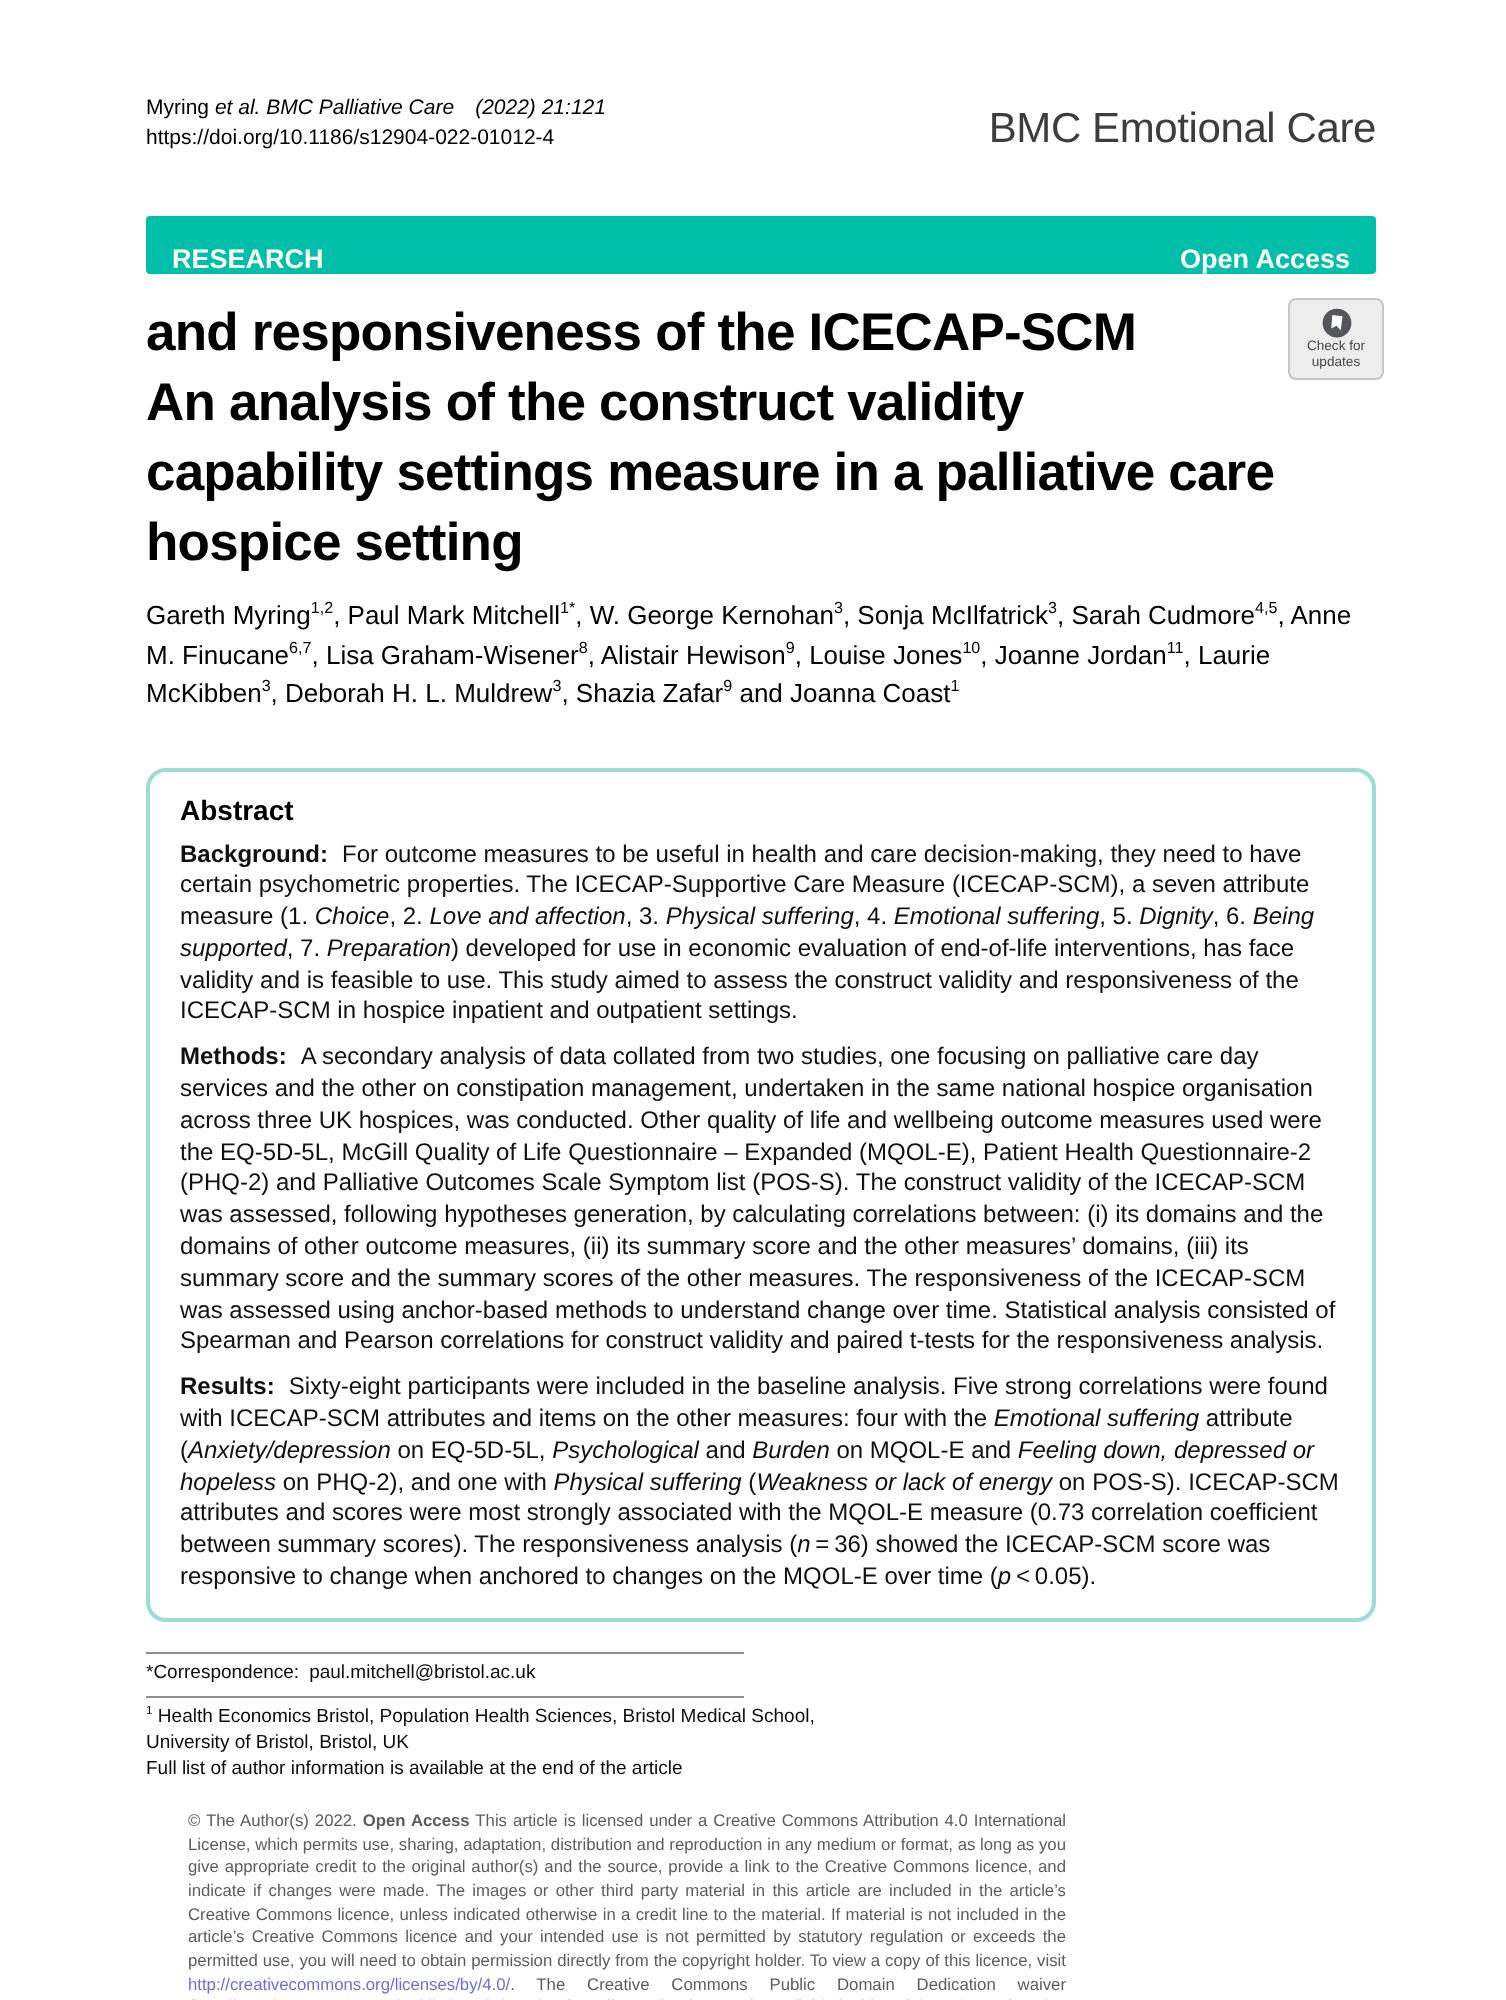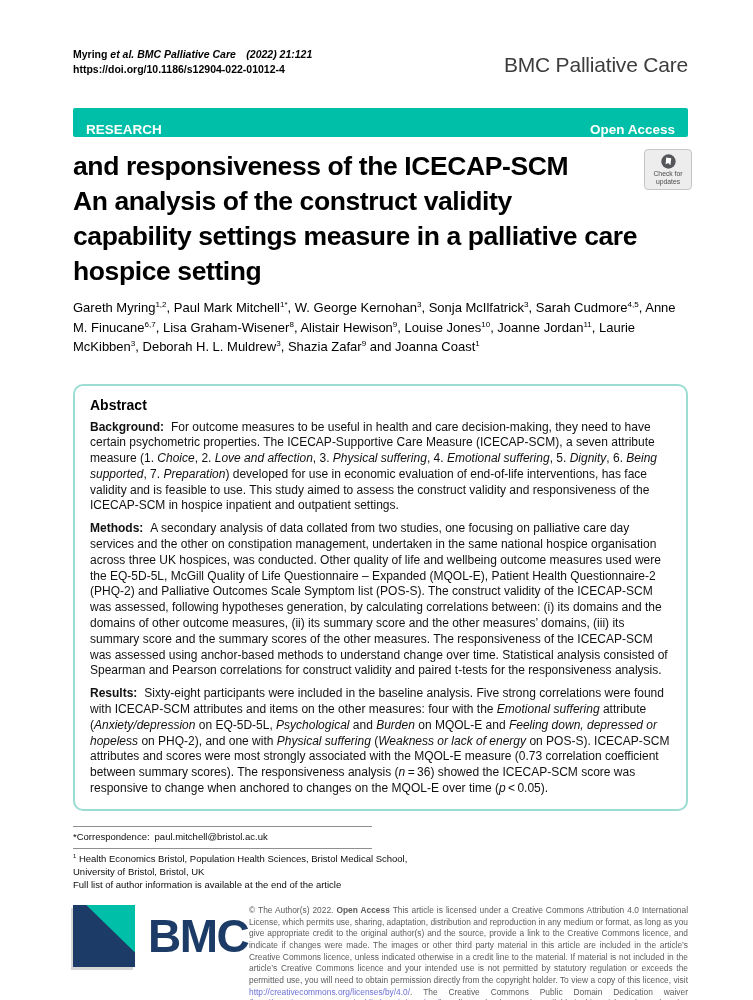--- a/index.html
+++ b/index.html
@@ -7,21 +7,21 @@
   body {
     width: 753px; height: 1000px; overflow: hidden;
     font-family: "Liberation Sans", "DejaVu Sans", sans-serif;
     color: #1a1a1a;
     -webkit-font-smoothing: antialiased;
   }
   .page { width: 753px; height: 1000px; padding: 42px 65px 0 73px; position: relative; background:#fff; }
 
   
   .hdr { display: flex; justify-content: space-between; align-items: flex-end; height: 34px; }
-  .hdr-left { font-size: 10.5px; line-height: 14.5px; color: #000; font-weight: bold; }
+  .hdr-left { font-size: 10.5px; line-height: 14.5px; color: #000; }
   .hdr-journal { font-size: 21px; color: #3d3d3d; letter-spacing: -0.2px; line-height: 22px; }
 
   
   .banner {
     margin-top: 32px; height: 29px; border-radius: 2px;
     display: flex; justify-content: space-between; align-items: flex-end;
     padding: 0 13px; color: #fff; font-weight: 700; font-size: 13.5px;
   }
 
   
@@ -76,21 +76,21 @@
 </head>
 <body>
 
 <div class="page">
 
   <div class="hdr">
     <div class="hdr-left">
       <div><span>Myring </span><span class="it">et al. BMC Palliative Care</span><span>  </span><span class="it">(2022) 21:121</span></div>
       <div>https://doi.org/10.1186/s12904-022-01012-4</div>
     </div>
-    <div class="hdr-journal">BMC Palliative Care</div>
+    <div class="hdr-journal">BMC Emotional Care</div>
   </div>
 
   <div class="banner" style="background:#00bfa8;">
     <span>RESEARCH</span>
     <span>Open Access</span>
   </div>
 
   <div class="title-row">
     <h1 class="title" style="margin:0;">
       <div class="tline">and responsiveness of the ICECAP-SCM</div>
@@ -121,20 +121,16 @@
     <hr class="rule">
     <div class="fn-corr">
       <span>*Correspondence:</span><span class="email">paul.mitchell@bristol.ac.uk</span>
     </div>
     <hr class="rule">
     <div class="fn-aff"><sup>1</sup><span> Health Economics Bristol, Population Health Sciences, Bristol Medical School, University of Bristol, Bristol, UK</span></div>
     <div>Full list of author information is available at the end of the article</div>
   </div>
 
   <div class="footer">
-    <div class="logo">
-      <div class="logo-sq"></div>
-      <div class="logo-word">BMC</div>
-    </div>
     <div class="copyright"><span>© The Author(s) 2022. </span><span class="bd">Open Access</span><span> This article is licensed under a Creative Commons Attribution 4.0 International License, which permits use, sharing, adaptation, distribution and reproduction in any medium or format, as long as you give appropriate credit to the original author(s) and the source, provide a link to the Creative Commons licence, and indicate if changes were made. The images or other third party material in this article are included in the article’s Creative Commons licence, unless indicated otherwise in a credit line to the material. If material is not included in the article’s Creative Commons licence and your intended use is not permitted by statutory regulation or exceeds the permitted use, you will need to obtain permission directly from the copyright holder. To view a copy of this licence, visit </span><span class="lk">http://creativecommons.org/licenses/by/4.0/</span><span>. The Creative Commons Public Domain Dedication waiver (</span><span class="lk">http://creativecommons.org/publicdomain/zero/1.0/</span><span>) applies to the data made available in this article, unless otherwise stated in a credit line to the data.</span></div>
   </div>
 
 </div>
 
 </body></html>

